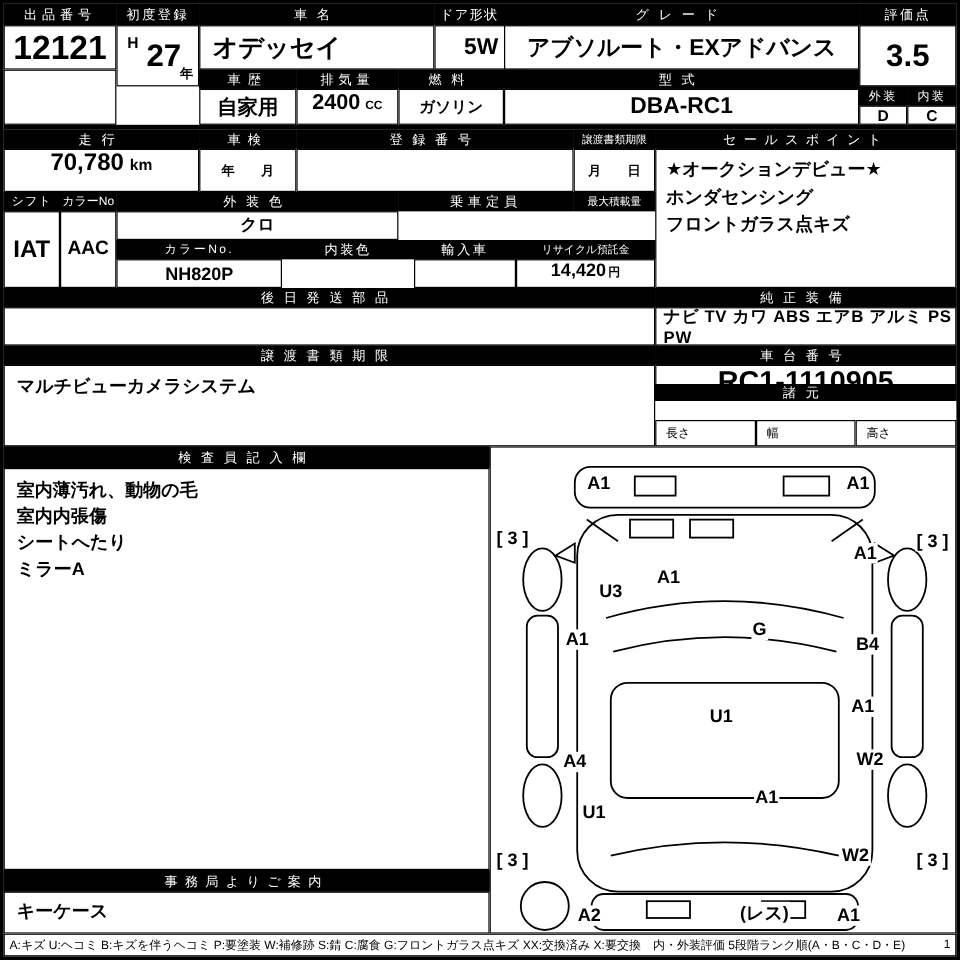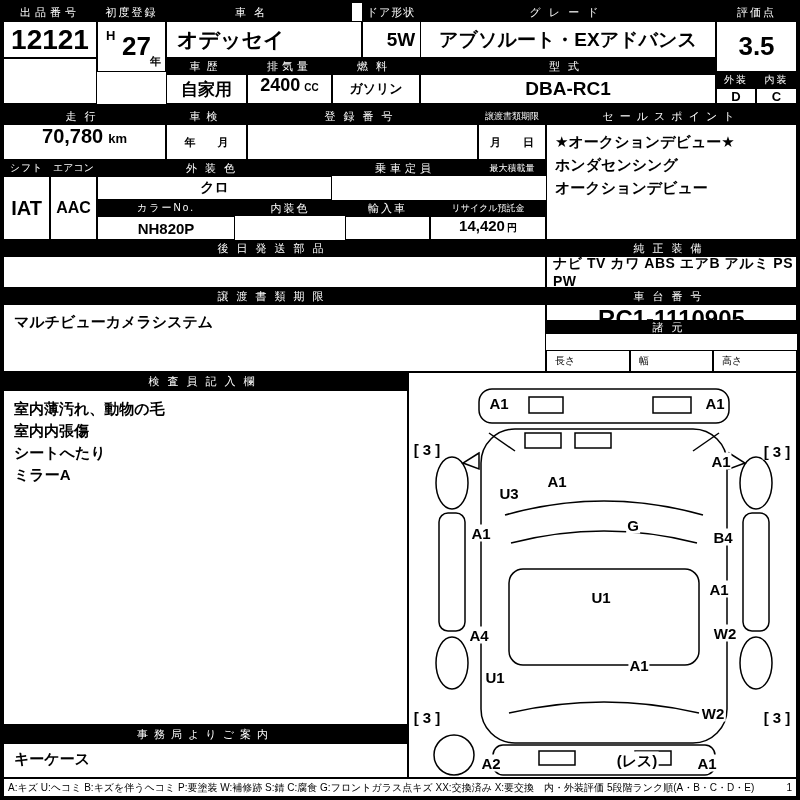--- a/index.html
+++ b/index.html
@@ -33,21 +33,21 @@
   svg{position:absolute;left:0;top:0}
 </style>
 </head>
 <body>
 
 <div id="sheet">
   <div id="frame"></div>
 
   <div class="hdr" style="left:3px;top:3px;width:94px;height:18px">出品番号</div>
   <div class="hdr ls2" style="left:97px;top:3px;width:69px;height:18px">初度登録</div>
-  <div class="hdr ls8" style="left:156px;top:3px;width:196px;height:18px">車名</div>
+  <div class="hdr ls8" style="left:166px;top:3px;width:196px;height:18px">車名</div>
   <div class="hdr ls1" style="left:362px;top:3px;width:58px;height:18px">ドア形状</div>
   <div class="hdr ls8" style="left:420px;top:3px;width:296px;height:18px">グレード</div>
   <div class="hdr ls2" style="left:716px;top:3px;width:81px;height:18px">評価点</div>
 
   <div class="cell val" style="left:3px;top:21px;width:94px;height:37px;font-size:28px">12121</div>
   <div class="cell val rel" style="left:97px;top:21px;width:69px;height:51px">
     <span class="abs" style="left:8px;top:6px;font-size:13px">H</span>
     <span style="font-size:26px;margin-left:10px">27</span>
     <span class="abs" style="right:4px;bottom:2px;font-size:11px">年</span>
   </div>
@@ -91,25 +91,25 @@
   <div class="cell val base" style="left:3px;top:124px;width:163px;height:36px">
     <span style="font-size:20px">70,780</span>
     <span style="font-size:13px;margin-left:5px">km</span>
   </div>
   <div class="cell val" style="left:166px;top:124px;width:81px;height:36px;font-size:11px">年　　月</div>
   <div class="cell" style="left:247px;top:124px;width:231px;height:36px"></div>
   <div class="cell val" style="left:478px;top:124px;width:68px;height:36px;font-size:11px">月　　日</div>
   <div class="cell lines" style="left:546px;top:124px;width:251px;height:116px">
     <div>★オークションデビュー★</div>
     <div>ホンダセンシング</div>
-    <div>オークションデビュー</div>
+    <div>フロントガラス点キズ</div>
   </div>
 
   <div class="hdr f10 ls1" style="left:3px;top:160px;width:47px;height:16px">シフト</div>
-  <div class="hdr f10 ls0" style="left:50px;top:160px;width:47px;height:16px">エアコン</div>
+  <div class="hdr f10 ls0" style="left:50px;top:160px;width:47px;height:16px">カラーNo</div>
   <div class="hdr ls8" style="left:97px;top:160px;width:235px;height:16px">外装色</div>
   <div class="hdr" style="left:332px;top:160px;width:146px;height:16px">乗車定員</div>
   <div class="hdr f9 ls0" style="left:478px;top:160px;width:68px;height:16px">最大積載量</div>
 
   <div class="cell val" style="left:3px;top:176px;width:47px;height:64px;font-size:20px">IAT</div>
   <div class="cell val" style="left:50px;top:176px;width:47px;height:64px;font-size:16px">AAC</div>
   <div class="cell val" style="left:97px;top:176px;width:235px;height:24px;font-size:14px">クロ</div>
   <div class="cell val rel" style="left:332px;top:176px;width:146px;height:24px">
     <span style="font-size:18px">7</span>
     <span class="abs" style="right:10px;bottom:3px;font-size:11px">人</span>

